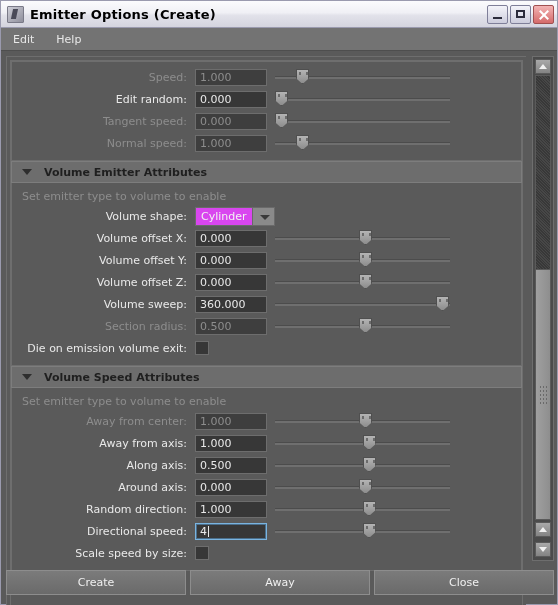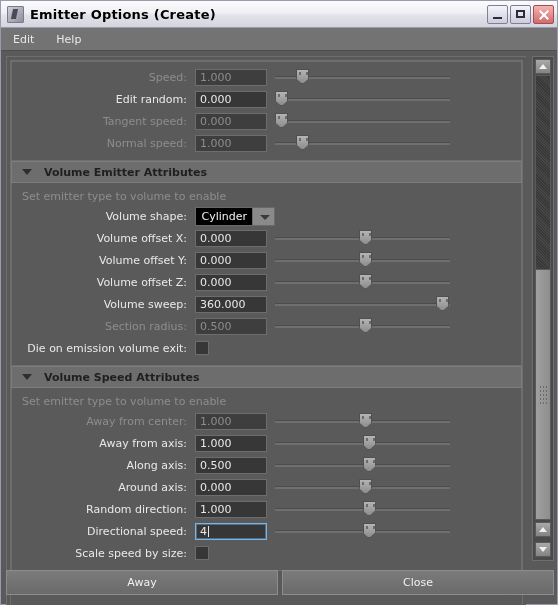--- a/index.html
+++ b/index.html
@@ -74,22 +74,22 @@
          background:#6f6f6f;border-top:1px solid #4c4c4c;}
   .handle{position:absolute;top:1px;width:13px;height:15px;
           background:linear-gradient(to bottom,#b4b4b4,#8d8d8d);
           border:1px solid #4f4f4f;box-sizing:border-box;
           clip-path:polygon(0 0,100% 0,100% 62%,50% 100%,0 62%);}
   .handle:after{content:"";position:absolute;left:2px;top:2px;width:9px;height:3px;
           border-left:2px solid #6b6b6b;border-right:2px solid #6b6b6b;box-sizing:border-box;}
 
   
   .dd{display:flex;height:19px;}
-  .dd-val{width:58px;box-sizing:border-box;background:#000000;border:1px solid #6a6a6a;
-          color:#f2f2f2;font-size:11px;padding:0 5px;line-height:17px;text-align:right;}
+  .dd-val{width:58px;box-sizing:border-box;background:#d946ef;border:1px solid #6a6a6a;
+          color:#f2f2f2;font-size:11px;padding:0 5px;line-height:17px;}
   .dd-arr{width:22px;box-sizing:border-box;background:#8a8a8a;border:1px solid #6a6a6a;
           border-left:none;position:relative;}
   .dd-arr:after{content:"";position:absolute;left:7px;top:7px;
           border-left:5px solid transparent;border-right:5px solid transparent;
           border-top:5px solid #3a3a3a;}
 
   
   .cb{width:14px;height:14px;background:#373737;border:1px solid #6d6d6d;box-sizing:border-box;}
 
   
@@ -324,17 +324,18 @@
       <div class="sb-btn up" style="top:465px">
           <i></i>
         </div>
       <div class="sb-btn down" style="top:485px">
           <i></i>
         </div>
     </div>
   </div>
 
   <div class="btnbar">
+    <div class="btn">Create</div>
     <div class="btn">Away</div>
     <div class="btn">Close</div>
   </div>
 
 </div>
 
 </body></html>

